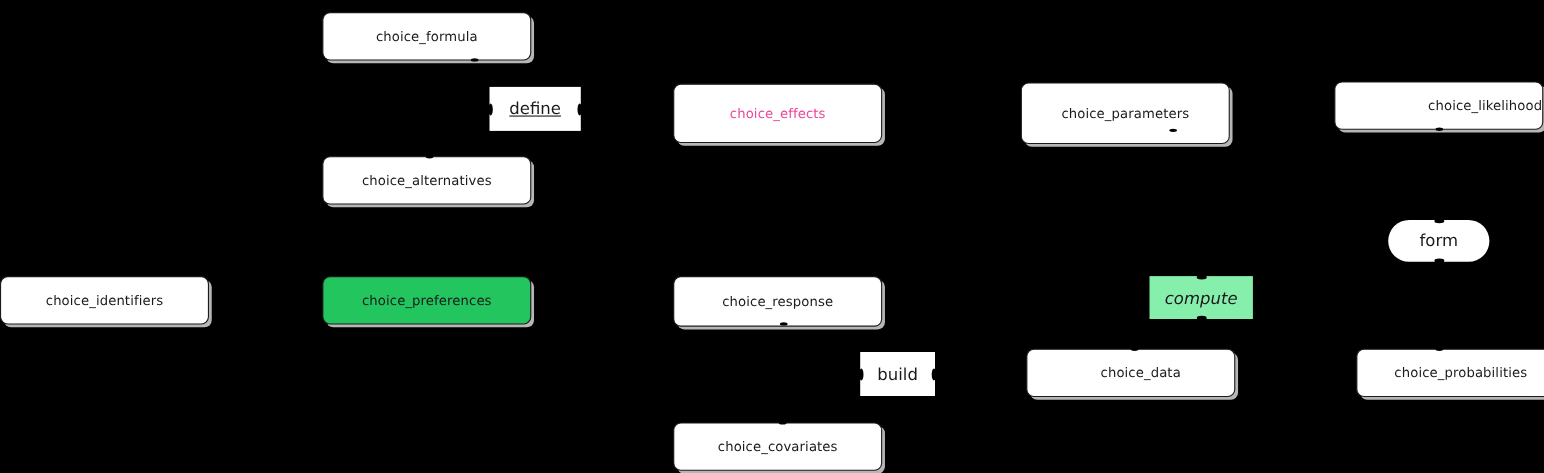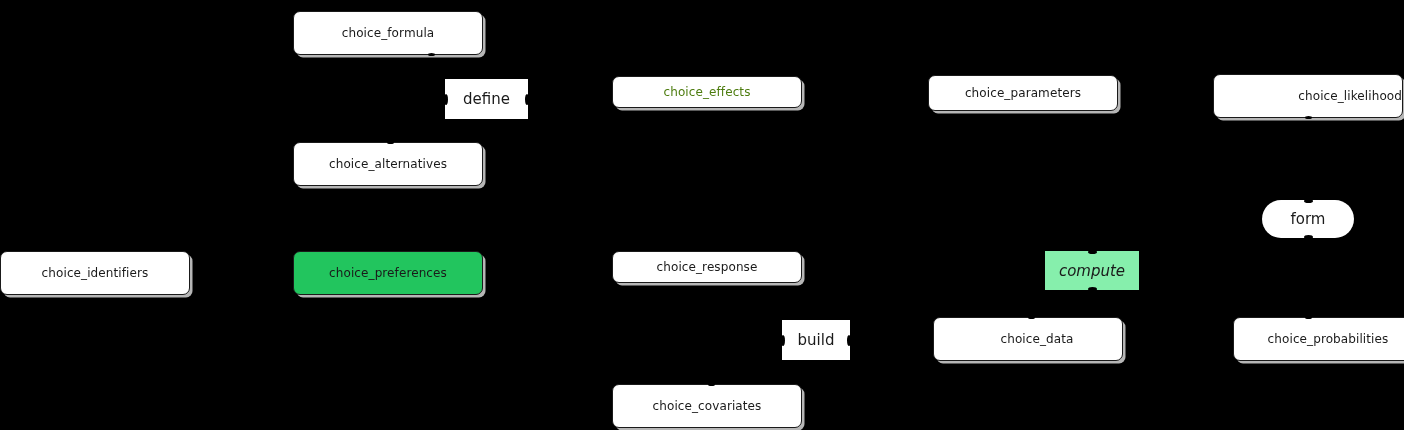--- a/index.html
+++ b/index.html
@@ -104,52 +104,52 @@
       <path d="M1092 290 L1092 317"></path>
       <path d="M709 295 L709 384"></path>
       <path d="M850 340 L933 340"></path>
       <path d="M709 340 L782 340"></path>
     </g>
   </svg>
 
   <div class="node" style="left: 293px; top: 11px; width: 190px; height: 44px; background: rgb(255, 255, 255); border-color: rgb(26, 26, 26); color: rgb(26, 26, 26); box-shadow: rgb(182, 182, 182) 3px 3px 0px -0.5px;">
       <span>choice_formula</span>
     </div>
-  <div class="node" style="left: 612px; top: 76px; width: 190px; height: 32px; background: rgb(255, 255, 255); border-color: rgb(26, 26, 26); color: #4d7c0f; box-shadow: rgb(182, 182, 182) 3px 3px 0px -0.5px;">
+  <div class="node" style="left: 612px; top: 76px; width: 190px; height: 54px; background: rgb(255, 255, 255); border-color: rgb(26, 26, 26); color: #ec4899; box-shadow: rgb(182, 182, 182) 3px 3px 0px -0.5px;">
       <span>choice_effects</span>
     </div>
-  <div class="node" style="left: 928px; top: 75px; width: 190px; height: 36px; background: rgb(255, 255, 255); border-color: rgb(26, 26, 26); color: rgb(26, 26, 26); box-shadow: rgb(182, 182, 182) 3px 3px 0px -0.5px; text-align: center;">
+  <div class="node" style="left: 928px; top: 75px; width: 190px; height: 56px; background: rgb(255, 255, 255); border-color: rgb(26, 26, 26); color: rgb(26, 26, 26); box-shadow: rgb(182, 182, 182) 3px 3px 0px -0.5px; text-align: center;">
       <span>choice_parameters</span>
     </div>
   <div class="node" style="left: 1213px; top: 74px; width: 190px; height: 44px; background: rgb(255, 255, 255); border-color: rgb(26, 26, 26); color: rgb(26, 26, 26); box-shadow: rgb(182, 182, 182) 3px 3px 0px -0.5px; justify-content: flex-end;">
       <span>choice_likelihood</span>
     </div>
   <div class="node" style="left: 293px; top: 142px; width: 190px; height: 44px; background: rgb(255, 255, 255); border-color: rgb(26, 26, 26); color: rgb(26, 26, 26); box-shadow: rgb(182, 182, 182) 3px 3px 0px -0.5px;">
       <span>choice_alternatives</span>
     </div>
   <div class="node" style="left: 0px; top: 251px; width: 190px; height: 44px; background: rgb(255, 255, 255); border-color: rgb(26, 26, 26); color: rgb(26, 26, 26); box-shadow: rgb(182, 182, 182) 3px 3px 0px -0.5px;">
       <span>choice_identifiers</span>
     </div>
   <div class="node" style="left: 293px; top: 251px; width: 190px; height: 44px; background: #22c55e; border-color: rgb(26, 26, 26); color: rgb(26, 26, 26); box-shadow: rgb(182, 182, 182) 3px 3px 0px -0.5px;">
       <span>choice_preferences</span>
     </div>
-  <div class="node" style="left: 612px; top: 251px; width: 190px; height: 32px; background: rgb(255, 255, 255); border-color: rgb(26, 26, 26); color: rgb(26, 26, 26); box-shadow: rgb(182, 182, 182) 3px 3px 0px -0.5px;">
+  <div class="node" style="left: 612px; top: 251px; width: 190px; height: 46px; background: rgb(255, 255, 255); border-color: rgb(26, 26, 26); color: rgb(26, 26, 26); box-shadow: rgb(182, 182, 182) 3px 3px 0px -0.5px;">
       <span>choice_response</span>
     </div>
   <div class="node" style="left: 933px; top: 317px; width: 190px; height: 44px; background: rgb(255, 255, 255); border-color: rgb(26, 26, 26); color: rgb(26, 26, 26); box-shadow: rgb(182, 182, 182) 3px 3px 0px -0.5px; padding-left: 18px;">
       <span>choice_data</span>
     </div>
   <div class="node" style="left: 1213px; top: 317px; width: 190px; height: 44px; background: rgb(255, 255, 255); border-color: rgb(26, 26, 26); color: rgb(26, 26, 26); box-shadow: rgb(182, 182, 182) 3px 3px 0px -0.5px; margin-left: 20px;">
       <span>choice_probabilities</span>
     </div>
   <div class="node" style="left: 612px; top: 384px; width: 190px; height: 44px; background: rgb(255, 255, 255); border-color: rgb(26, 26, 26); color: rgb(26, 26, 26); box-shadow: rgb(182, 182, 182) 3px 3px 0px -0.5px;">
       <span>choice_covariates</span>
     </div>
 
-  <div class="edge-label" style="left: 445px; top: 79px; width: 83px; height: 40px; background: rgb(255, 255, 255); color: rgb(26, 26, 26);">
+  <div class="edge-label" style="left: 445px; top: 79px; width: 83px; height: 40px; background: rgb(255, 255, 255); color: rgb(26, 26, 26); text-decoration: underline;">
       <span>define</span>
       <span class="notch h left" style="background: rgb(0, 0, 0);"></span>
       <span class="notch h right" style="background: rgb(0, 0, 0);"></span>
     </div>
   <div class="edge-label" style="left: 1262px; top: 200px; width: 92px; height: 38px; background: rgb(255, 255, 255); color: rgb(26, 26, 26); border-radius: 19px;">
       <span>form</span>
       <span class="notch v top" style="background: rgb(0, 0, 0);"></span>
       <span class="notch v bottom" style="background: rgb(0, 0, 0);"></span>
     </div>
   <div class="edge-label" style="left: 1045px; top: 251px; width: 94px; height: 39px; background: #86efac; color: rgb(26, 26, 26); font-style: italic;">

